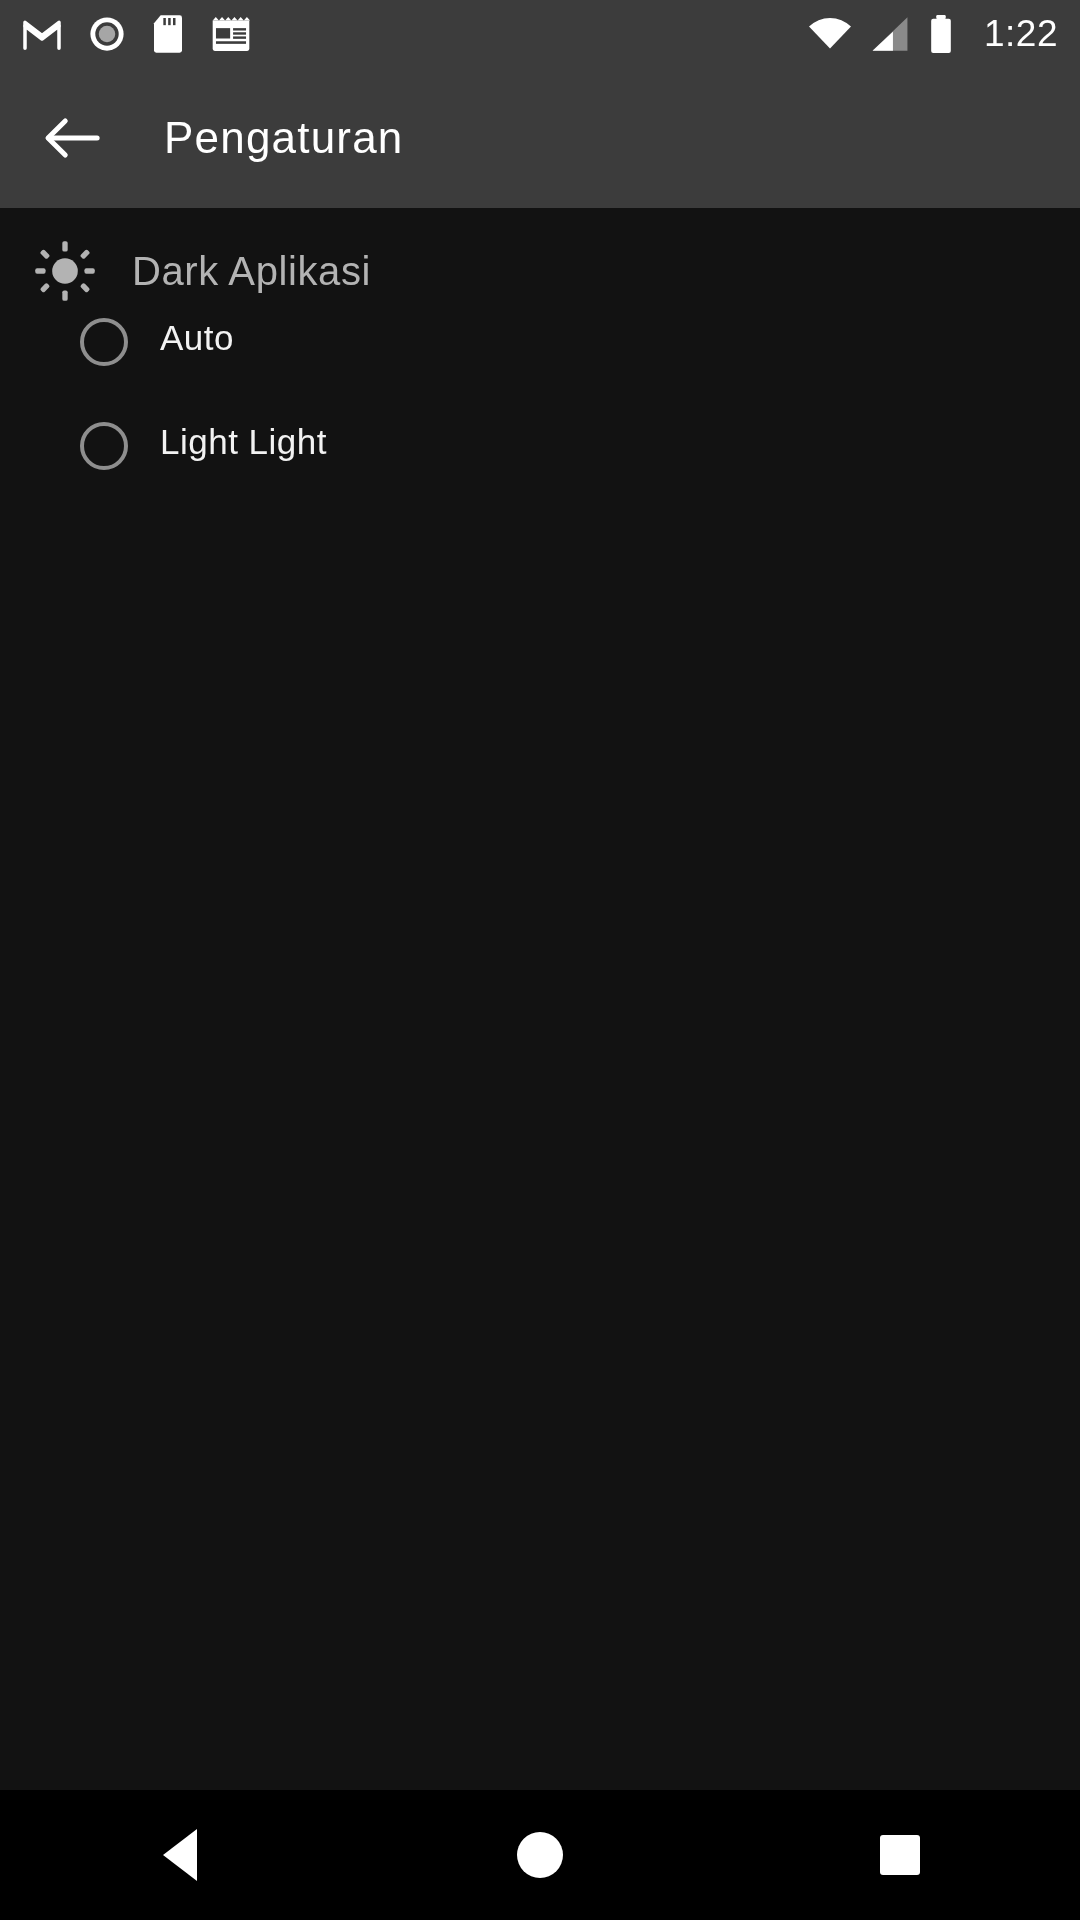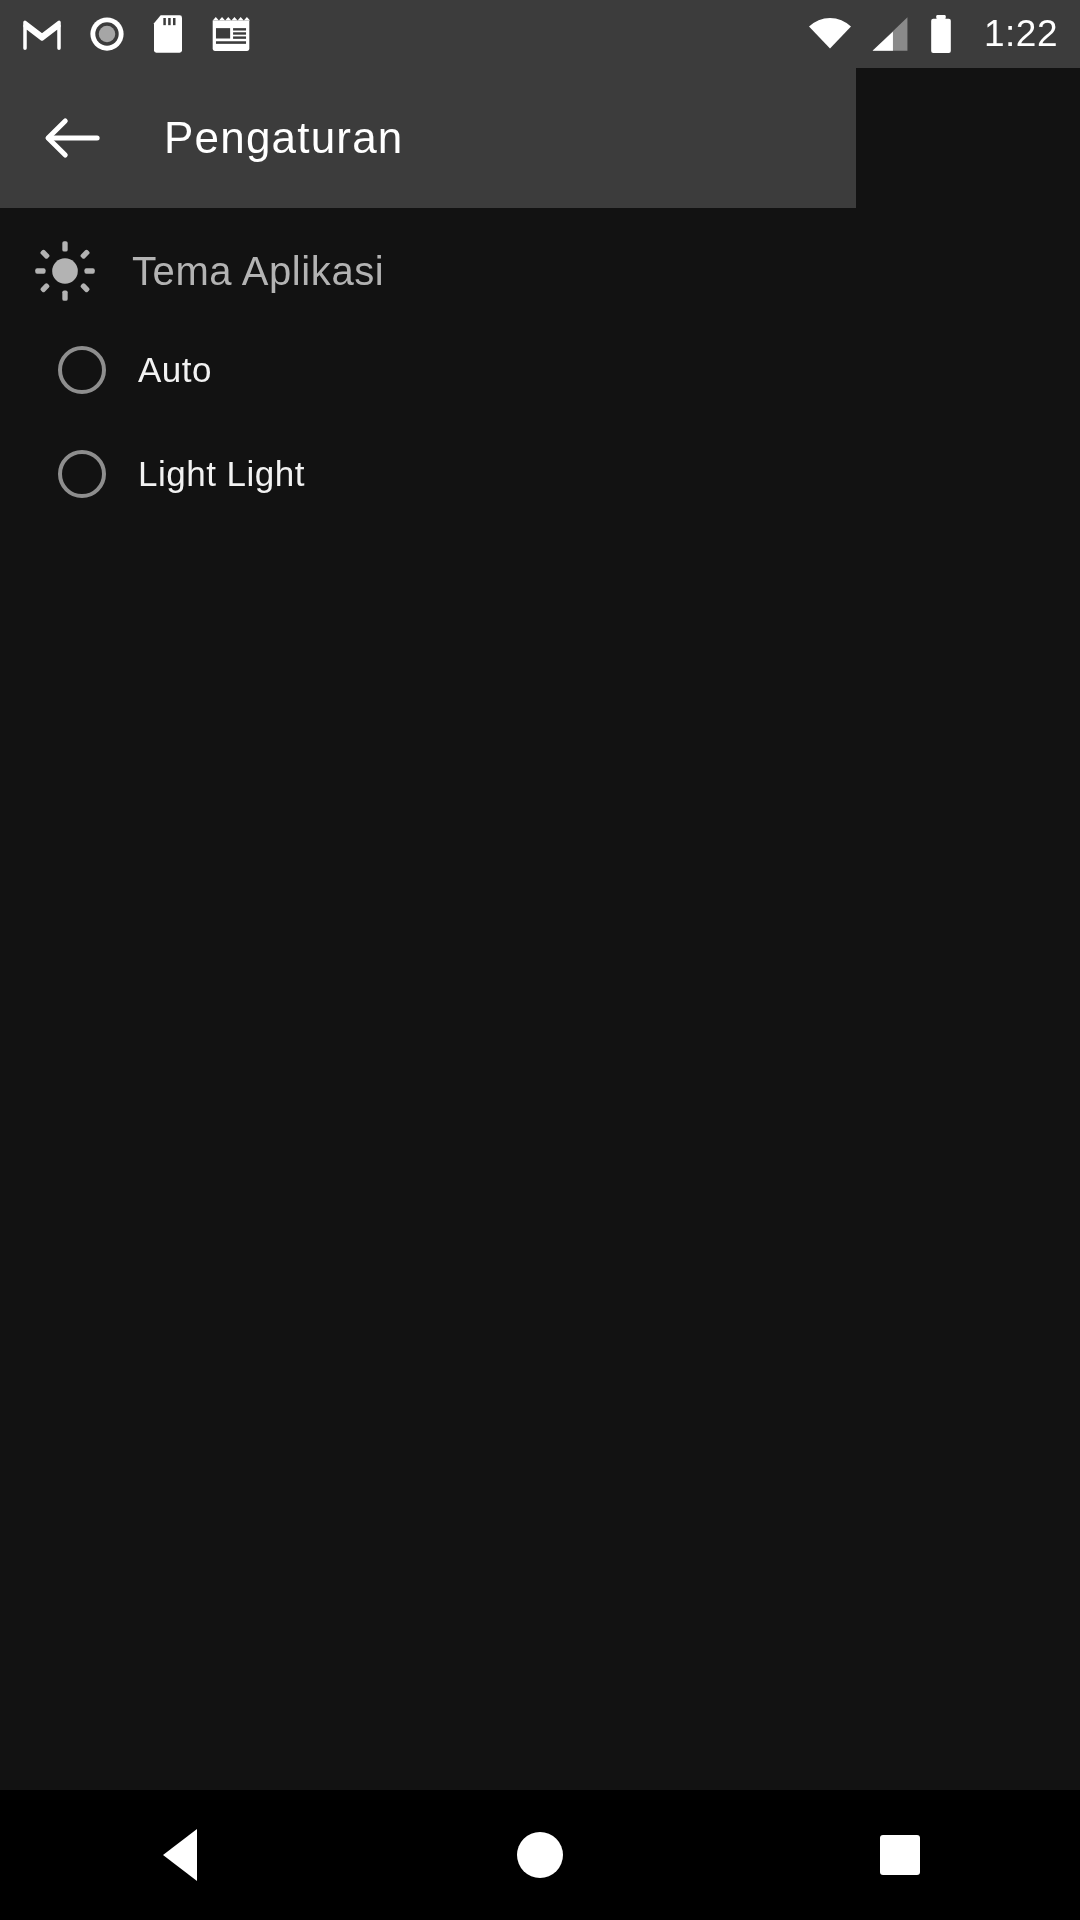--- a/index.html
+++ b/index.html
@@ -23,21 +23,21 @@
   .status-right { margin-left:auto; display:flex; align-items:center; gap:18px; }
   .sicon { display:flex; align-items:center; justify-content:center; }
   .clock {
     color:#ffffff; font-size:37px; letter-spacing:0.5px;
     font-family:"Liberation Sans", sans-serif; margin-left:12px;
   }
 
   
   .app-bar {
     position:absolute; top:68px; left:0;
-    width:856px; height:140px;
+    width:1080px; height:140px;
     background:#3c3c3c;
     display:flex; align-items:center;
   }
   .back-btn {
     width:120px; height:120px; margin-left:12px;
     display:flex; align-items:center; justify-content:center;
     cursor:pointer;
   }
   .app-title {
     color:#ffffff; font-size:44px; font-weight:400;
@@ -57,22 +57,22 @@
   }
   .sun-wrap { width:74px; margin-left:28px; display:flex; align-items:center; justify-content:center; }
   .section-title {
     color:#b3b3b3; font-size:40px; font-weight:400;
     letter-spacing:0.6px; margin-left:30px;
   }
 
   .radio-group { position:absolute; top:110px; left:0; width:1080px; }
   .radio-row {
     position:relative; height:104px;
-    display:flex; align-items:center;
-    padding-left:58px; cursor:pointer;
+    display:flex; align-items:flex-start;
+    padding-left:80px; cursor:pointer;
   }
   .radio {
     width:48px; height:48px; border-radius:50%;
     border:4px solid #8e8e8e;
     display:flex; align-items:center; justify-content:center;
     flex:0 0 auto;
   }
   .radio .dot { width:0; height:0; border-radius:50%; background:#8e8e8e; }
   .radio.checked .dot { width:26px; height:26px; }
   .radio-label {
@@ -179,21 +179,21 @@
           <rect x="13.7" y="0.6" width="2.6" height="5.0" rx="0.9" fill="#b3b3b3"></rect>
           <rect x="13.7" y="24.4" width="2.6" height="5.0" rx="0.9" fill="#b3b3b3"></rect>
           <rect x="0.6" y="13.7" width="5.0" height="2.6" rx="0.9" fill="#b3b3b3"></rect>
           <rect x="24.4" y="13.7" width="5.0" height="2.6" rx="0.9" fill="#b3b3b3"></rect>
           <rect x="4.0" y="4.6" width="2.6" height="4.6" rx="0.9" fill="#b3b3b3" transform="rotate(-45 5.3 6.9)"></rect>
           <rect x="23.4" y="4.6" width="2.6" height="4.6" rx="0.9" fill="#b3b3b3" transform="rotate(45 24.7 6.9)"></rect>
           <rect x="4.0" y="20.8" width="2.6" height="4.6" rx="0.9" fill="#b3b3b3" transform="rotate(45 5.3 23.1)"></rect>
           <rect x="23.4" y="20.8" width="2.6" height="4.6" rx="0.9" fill="#b3b3b3" transform="rotate(-45 24.7 23.1)"></rect>
         </svg>
       </span>
-      <span class="section-title">Tema Aplikasi</span>
+      <span class="section-title">Dark Aplikasi</span>
     </div>
 
     <div class="radio-group">
 
       <div class="radio-row">
         <span class="radio">
             <span class="dot"></span>
           </span>
         <span class="radio-label">Auto</span>
       </div>

